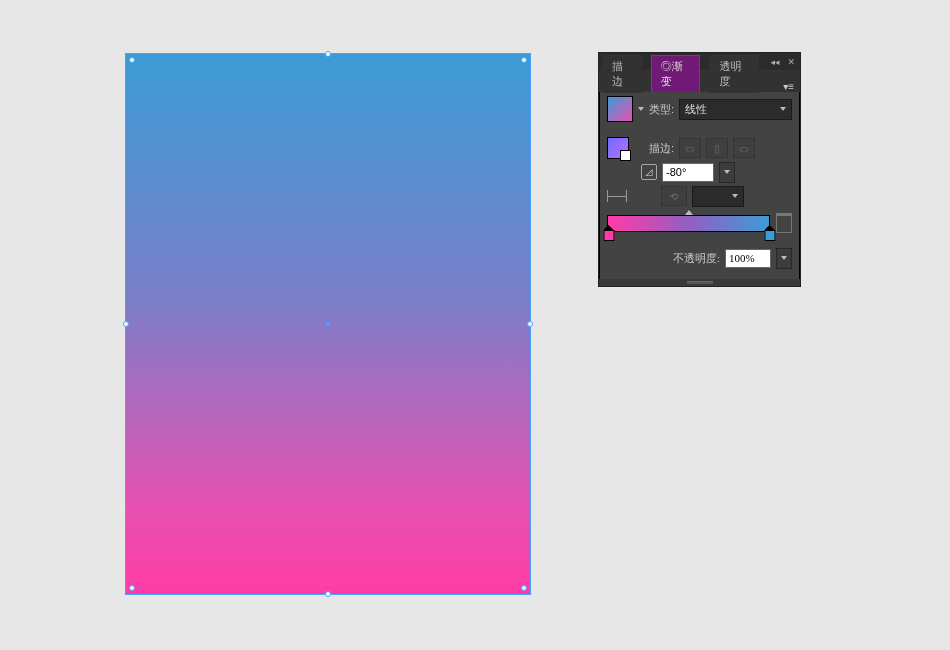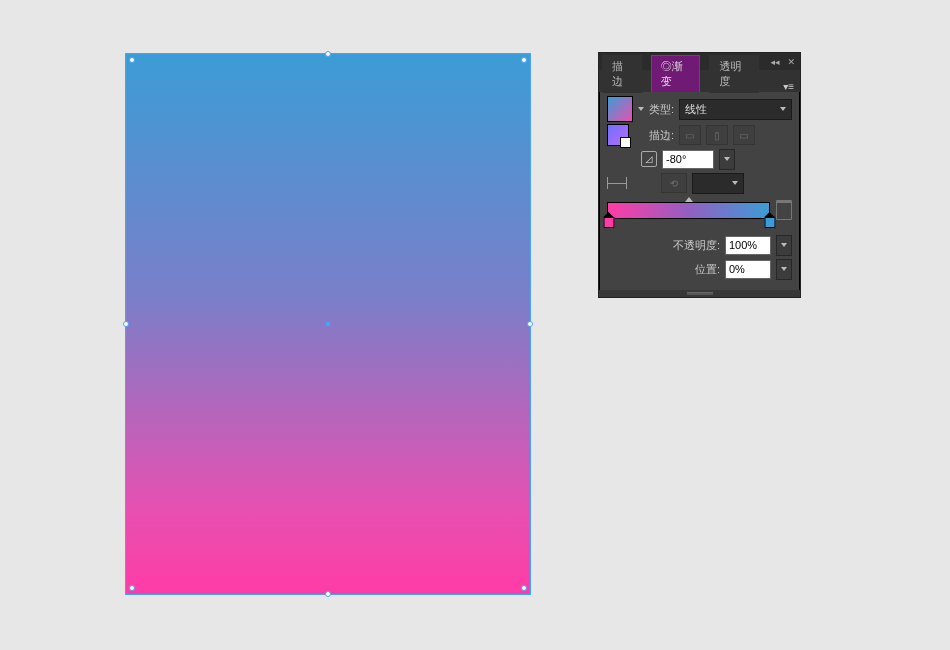--- a/index.html
+++ b/index.html
@@ -57,21 +57,21 @@
   
   .grad-wrap { display:flex; align-items:center; gap:6px; margin-top:6px; }
   .grad-bar  { flex:1; height:15px; border:1px solid #000; position:relative;
                background:linear-gradient(90deg,#FF3CA6 0%,#935fc2 50%,#3C9CD6 100%); }
   .grad-toptick { position:absolute; top:-6px; left:50%; transform:translateX(-50%); width:0;height:0;border-left:4px solid transparent;border-right:4px solid transparent;border-bottom:5px solid #bbb;}
   .grad-stop { position:absolute; bottom:-10px; width:9px; height:12px; transform:translateX(-50%); }
   .grad-stop .house { width:9px;height:9px;background:var(--c);border:1px solid #000; position:absolute; bottom:0;}
   .grad-stop .roof  { position:absolute; top:-4px; left:0; width:0;height:0;border-left:5px solid transparent;border-right:5px solid transparent;border-bottom:5px solid #000;}
   .trash-ico { width:14px;height:16px;border:1px solid #777;border-top:3px solid #777;border-radius:1px;}
 
-  .row.right { justify-content:flex-end; }
+  .row.right { justify-content:flex-end;font-family:Liberation Serif, serif; }
 
   .footer-grip { height:7px; background:#383838; display:flex; justify-content:center; align-items:center;}
   .footer-grip span{ width:26px;height:2px;background:#555;border-top:1px solid #666;}
 </style>
 </head>
 <body>
 
 <div class="canvas-obj">
   <div class="center-dot"></div>
   <div class="sel-handle h-tl"></div>
@@ -104,21 +104,21 @@
     <div class="row">
       <div class="swatch-main"></div>
       <div class="tiny-caret"></div>
       <span class="lbl">类型:</span>
       <div class="dd wide">
         <span>线性</span>
         <span class="caret"></span>
       </div>
     </div>
 
-    <div class="row" style="margin-top:4px;">
+    <div class="row" style="margin-top:17px;">
       <div class="stroke-swatch">
           <div class="slash"></div>
         </div>
       <div style="width:10px;"></div>
       <span class="lbl">描边:</span>
       <div class="icon-btn disabled">▭</div>
       <div class="icon-btn disabled">▯</div>
       <div class="icon-btn disabled">▭</div>
     </div>
 
@@ -155,26 +155,19 @@
     </div>
 
     <div class="row right" style="margin-top:14px;">
       <span class="lbl">不透明度:</span>
       <div class="num-field short">100%</div>
       <div class="num-dd">
           <div class="caret"></div>
         </div>
     </div>
 
-    <div class="row right" style="margin-top:2px;">
-      <span class="lbl">位置:</span>
-      <div class="num-field short">0%</div>
-      <div class="num-dd">
-          <div class="caret"></div>
-        </div>
-    </div>
 
   </div>
 
   <div class="footer-grip">
       <span></span>
     </div>
 </div>
 
 </body></html>

